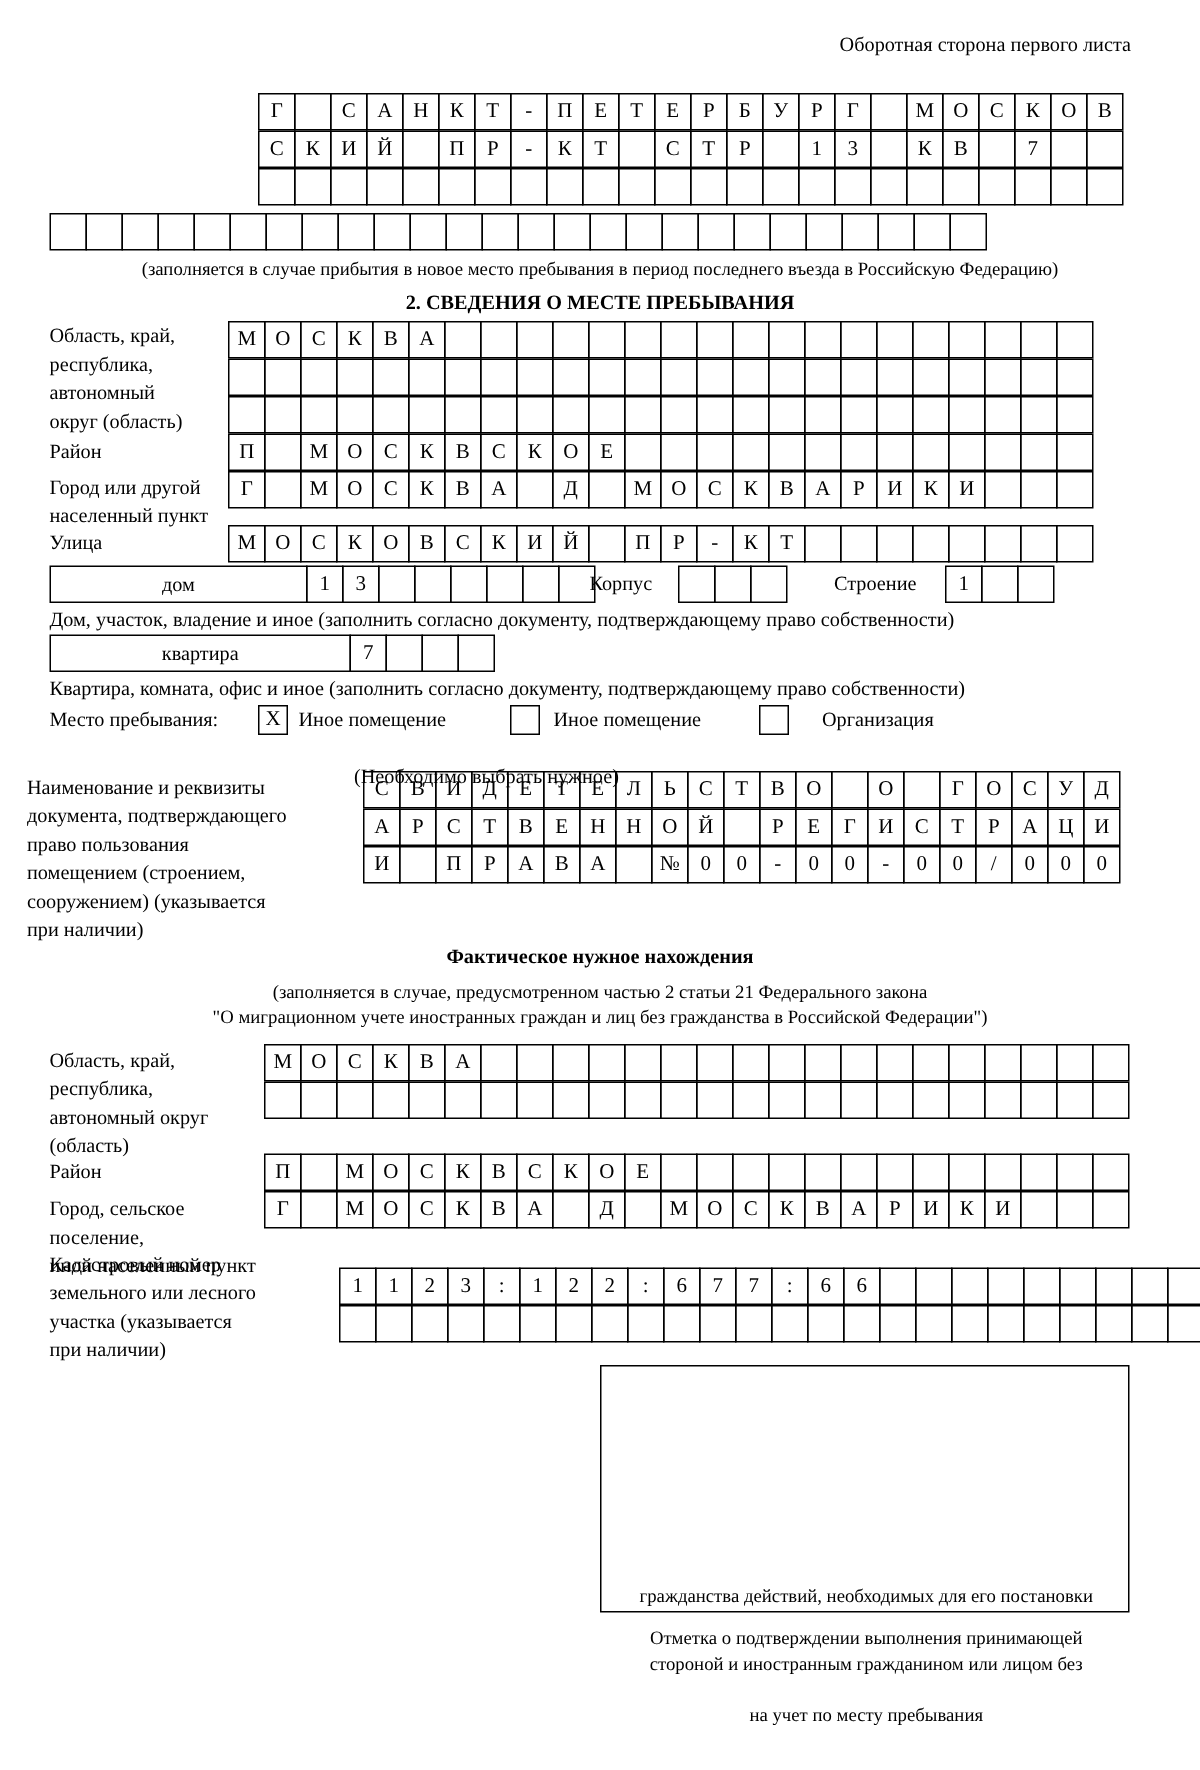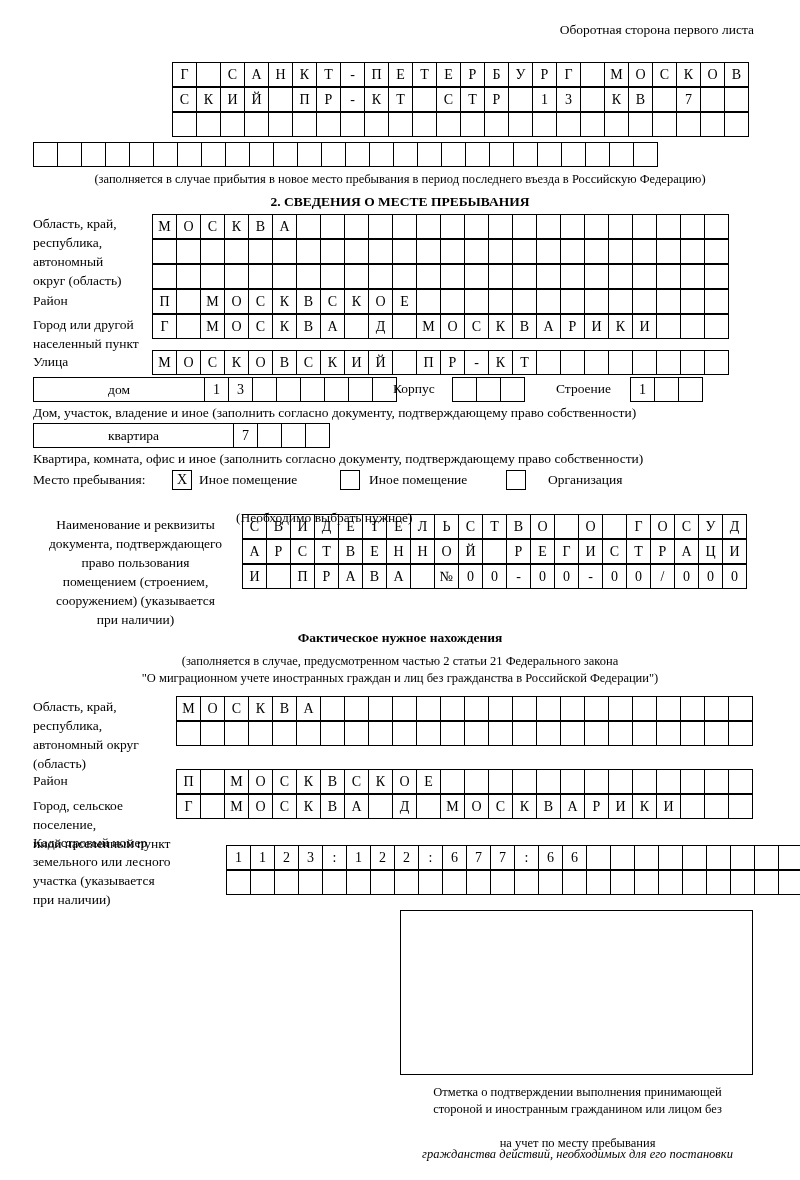--- a/index.html
+++ b/index.html
@@ -418,21 +418,21 @@
 
   <div class="lbl" style="left:33px; top:470px;">Место пребывания:</div>
   <div class="chk" style="position:absolute; left:172px; top:470px;">X</div>
   <div class="lbl" style="left:199px; top:470px;">Иное помещение</div>
   <div class="chk" style="position:absolute; left:340px; top:470px;"></div>
   <div class="lbl" style="left:369px; top:470px;">Иное помещение</div>
   <div class="chk" style="position:absolute; left:506px; top:470px;"></div>
   <div class="lbl" style="left:548px; top:470px;">Организация</div>
   <div class="lbl" style="left:236px; top:508px;">(Необходимо выбрать нужное)</div>
 
-  <div class="lbl" style="left:33px; top:515px; width:205px;text-align:center;">Наименование и реквизиты
+  <div class="lbl" style="left:18px; top:515px; width:205px;">Наименование и реквизиты
 документа, подтверждающего
 право пользования
 помещением (строением,
 сооружением) (указывается
 при наличии)</div>
   <div class="cells" id="s2-doc1" style="left:242px; top:514px;">
       <div class="cell">С</div>
       <div class="cell">В</div>
       <div class="cell">И</div>
       <div class="cell">Д</div>
@@ -672,16 +672,16 @@
       <div class="cell"></div>
       <div class="cell"></div>
       <div class="cell"></div>
       <div class="cell"></div>
       <div class="cell"></div>
     </div>
 
   <div class="bigbox" style="left:400px; top:910px; width:353px; height:165px;"></div>
   <div class="footnote" style="left:395px; top:1084px; width:365px;">Отметка о подтверждении выполнения принимающей</div>
   <div class="footnote" style="left:395px; top:1101px; width:365px;">стороной и иностранным гражданином или лицом без</div>
-  <div class="footnote" style="left:395px; top:1146px; width:365px;font-style:italic;">гражданства действий, необходимых для его постановки</div>
+  <div class="footnote" style="left:395px; top:1056px; width:365px;">гражданства действий, необходимых для его постановки</div>
   <div class="footnote" style="left:395px; top:1135px; width:365px;">на учет по месту пребывания</div>
 
 </div>
 
 </body></html>

